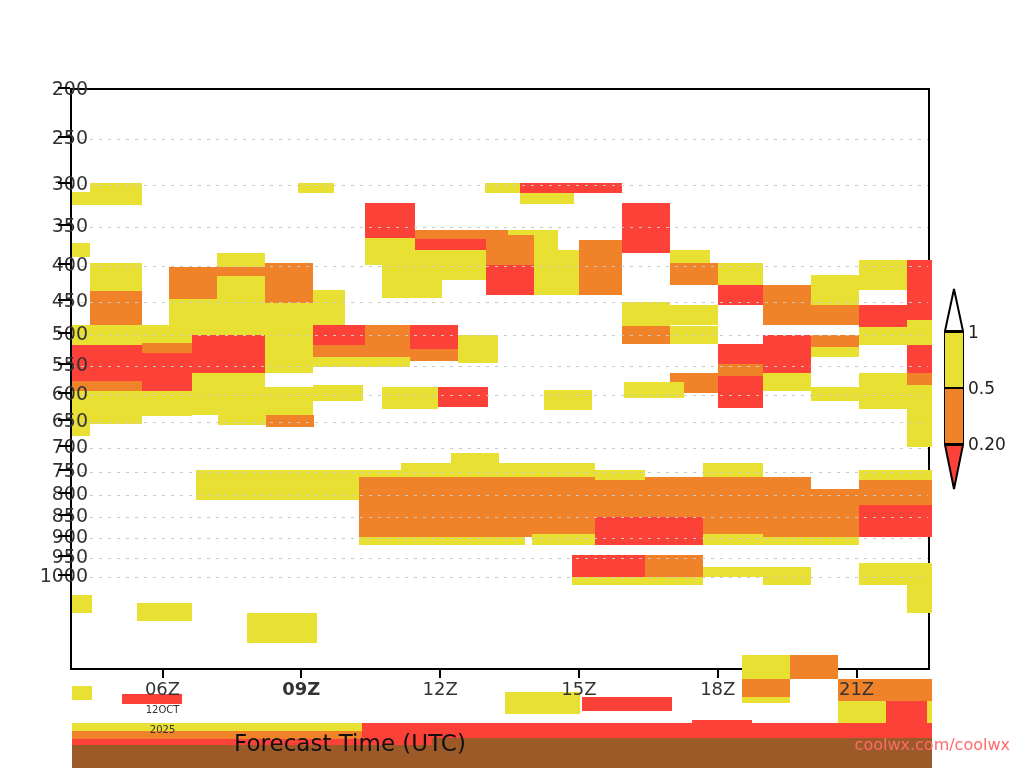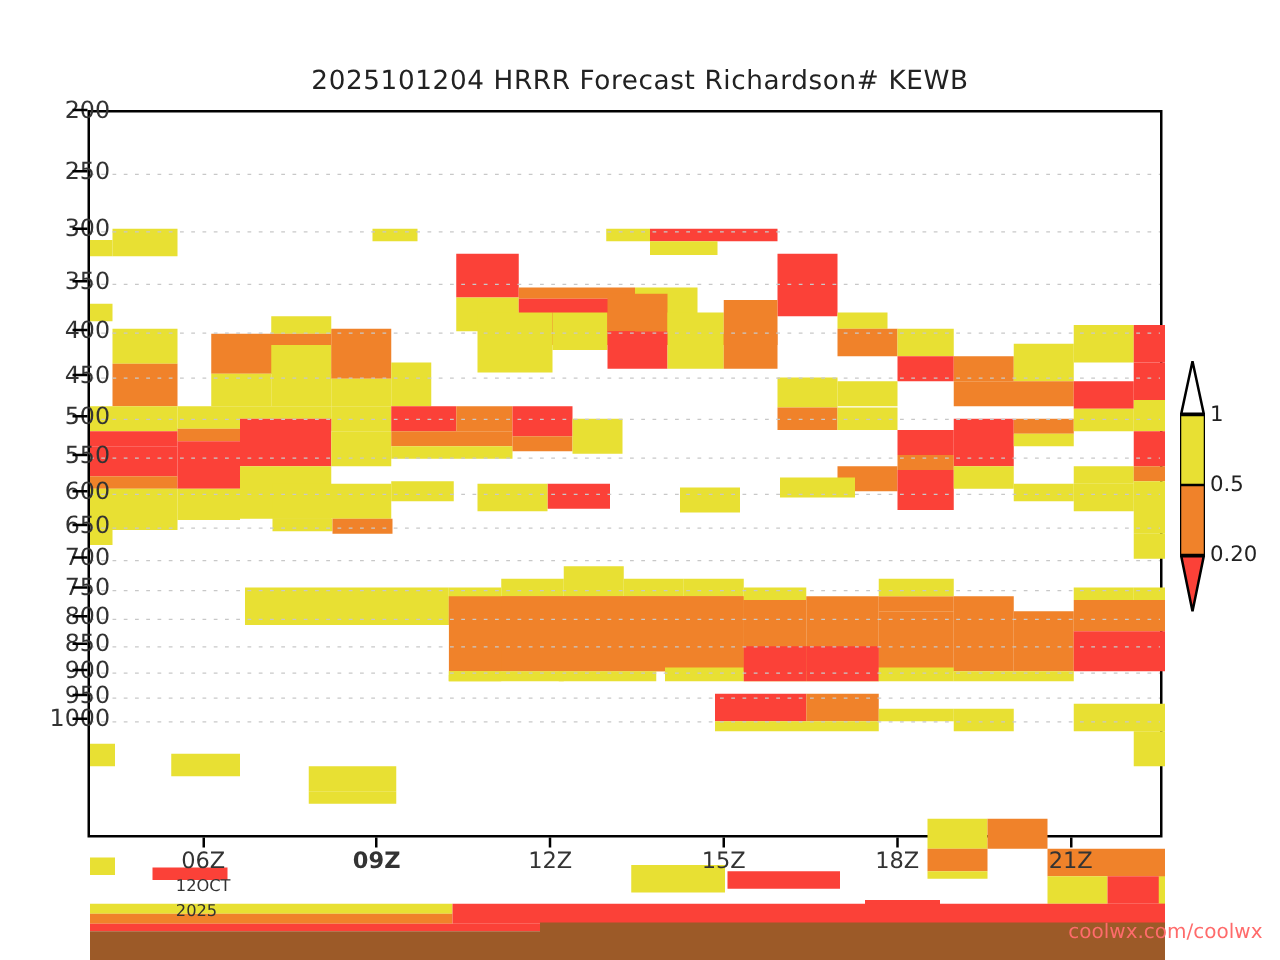--- a/index.html
+++ b/index.html
@@ -28,39 +28,38 @@
 
   
   .ytick{position:absolute;right:936px;text-align:right;
     font-size:19px;color:#333;white-space:nowrap;transform:translateY(-50%);}
   .ytickmark{position:absolute;left:58px;width:12px;height:2px;background:#000;
     transform:translateY(-50%);}
   .xtick{position:absolute;top:678px;font-size:18px;color:#333;
     transform:translateX(-50%);white-space:nowrap;}
   .xtickmark{position:absolute;top:670px;width:2px;height:8px;background:#000;
     transform:translateX(-50%);}
-  #xdate{position:absolute;top:700px;font-size:13px;color:#333;
-    text-align:left;transform:translateX(-50%);line-height:20px;white-space:nowrap;}
+  #xdate{position:absolute;top:700px;font-size:10px;color:#333;
+    text-align:center;transform:translateX(-50%);line-height:20px;white-space:nowrap;}
   #xaxis-label{position:absolute;left:0;top:730px;width:700px;text-align:center;
     font-size:23px;color:#111;}
   #watermark{position:absolute;right:14px;top:735px;font-size:16px;color:#FF6B6B;}
 
   
   #colorbar{position:absolute;left:944px;top:332px;width:20px;height:112px;}
   .cbseg{position:absolute;left:0;width:20px;border:1.5px solid #000;
          box-sizing:border-box;}
   .cblabel{position:absolute;left:24px;font-size:17px;color:#222;
            transform:translateY(-50%);white-space:nowrap;}
   .cbtri-wrap{position:absolute;left:0;width:20px;}
 </style>
 </head>
 <body>
 <div id="root">
 
-<div id="chart-title">2025101204 HRRR Forecast Richardson# KEWB</div>
 
 <div id="plot-frame">
   <div id="cells-layer">
         <div class="cell" style="left: 0px; top: 93px; width: 18px; height: 9px; background: rgb(255, 255, 255);"></div>
         <div class="cell" style="left: 18px; top: 93px; width: 52px; height: 22px; background: rgb(232, 224, 51);"></div>
         <div class="cell" style="left: 0px; top: 102px; width: 18px; height: 13px; background: rgb(232, 224, 51);"></div>
         <div class="cell" style="left: 226px; top: 93px; width: 36px; height: 10px; background: rgb(232, 224, 51);"></div>
         <div class="cell" style="left: 413px; top: 93px; width: 35px; height: 10px; background: rgb(232, 224, 51);"></div>
         <div class="cell" style="left: 448px; top: 93px; width: 102px; height: 10px; background: rgb(251, 65, 56);"></div>
         <div class="cell" style="left: 448px; top: 103px; width: 54px; height: 11px; background: rgb(232, 224, 51);"></div>
@@ -287,20 +286,21 @@
       <div class="xtickmark" style="left: 717.784px;"></div>
       <div class="xtick" style="left: 856.595px;">21Z</div>
       <div class="xtickmark" style="left: 856.595px;"></div>
     </div>
 
 <div id="xdate" style="left: 162.541px;">
   <div>12OCT</div>
   <div>2025</div>
 </div>
 
+<div id="xaxis-label">Forecast Time (UTC)</div>
 <div id="watermark">coolwx.com/coolwx</div>
 
 <div id="colorbar">
       <div class="cbseg" style="top: 0px; height: 56px; background: rgb(232, 224, 51);"></div>
       <div class="cbseg" style="top: 56px; height: 56px; background: rgb(240, 130, 42);"></div>
       <div class="cbtri-wrap" style="top: -44px; height: 44px;"><svg width="20" height="44" viewBox="0 0 20 44">
           <polygon points="10,1 19,43 1,43" fill="#ffffff" stroke="#000" stroke-width="2"></polygon>
         </svg></div>
       <div class="cbtri-wrap" style="top: 112px; height: 46px;"><svg width="20" height="46" viewBox="0 0 20 46">
           <polygon points="1,1 19,1 10,45" fill="#FB4138" stroke="#000" stroke-width="2"></polygon>

